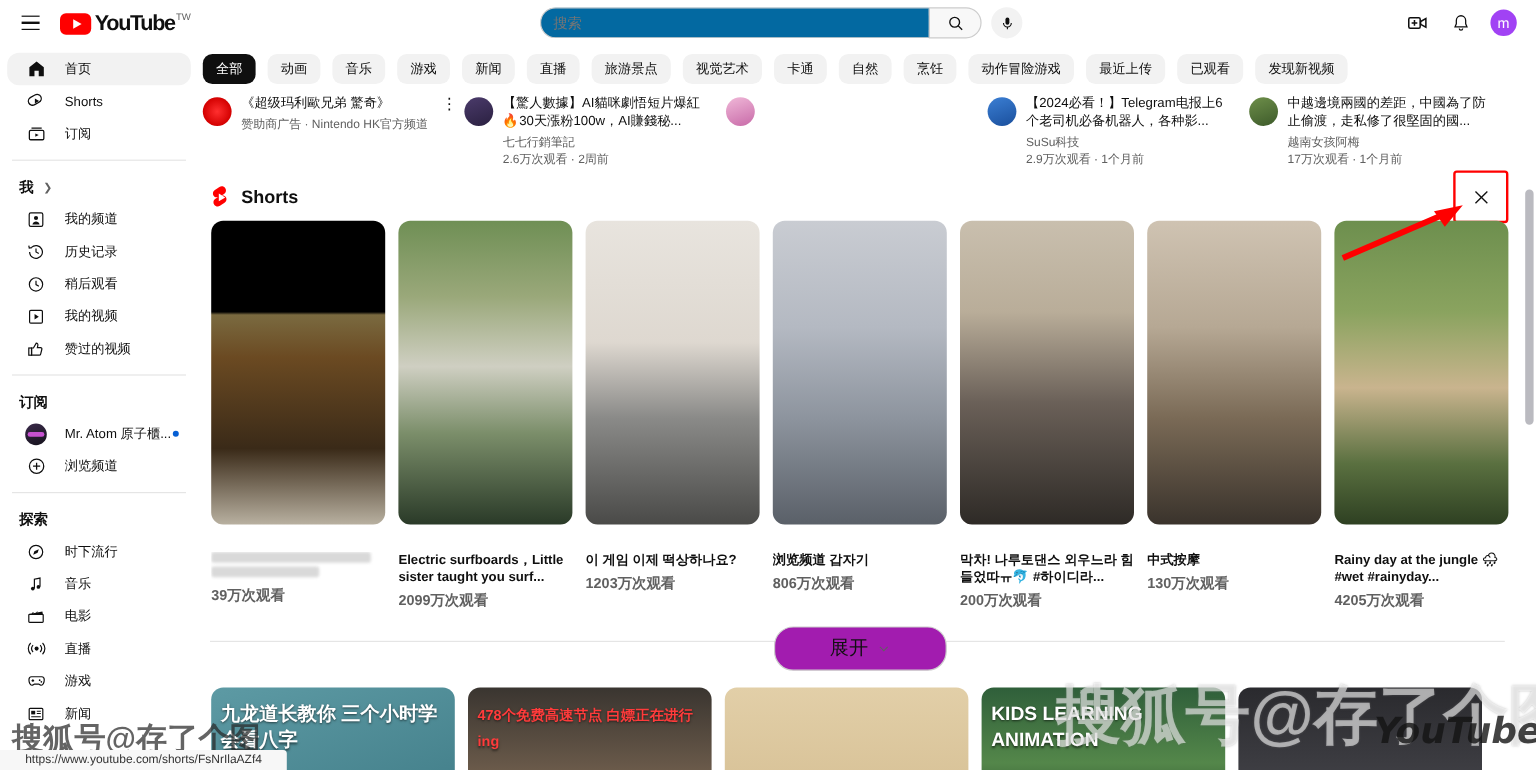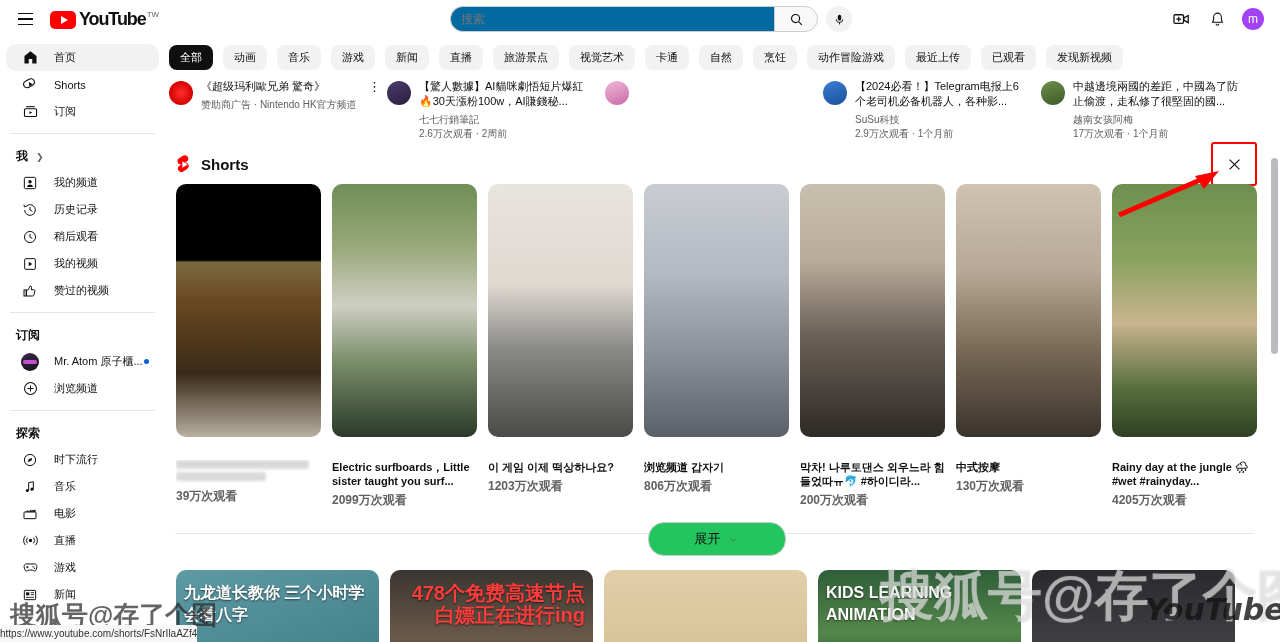--- a/index.html
+++ b/index.html
@@ -119,22 +119,22 @@
   .short-title { font-size: 11px; font-weight: bold; line-height: 14px; margin-top: 23px;
                  max-height: 28px; overflow: hidden; }
   .short-views { font-size: 12px; color: #606060; margin-top: 4px; font-weight: bold; }
   .blurbar { background: #d9d9d9; border-radius: 2px; height: 9px; margin-bottom: 3px;
              filter: blur(1.4px); }
 
   .expand-wrap { display: flex; align-items: center; justify-content: center;
                  padding: 13px 0 0 0; position: relative; }
   .expand-line { position: absolute; left: 10px; right: 14px; top: 50%; height: 1px;
                  background: #e5e5e5; }
-  .expand-btn { position: relative; background: #22c55e; border: 1px solid #ccc;
-                border-radius: 16px; font-size: 13px; padding: 7px 46px; cursor: pointer;
+  .expand-btn { position: relative; background: #a21caf; border: 1px solid #ccc;
+                border-radius: 16px; font-size: 16px; padding: 7px 46px; cursor: pointer;
                 display: flex; align-items: center; gap: 7px; }
 
   
   #botrow { display: flex; gap: 11px; padding: 14px 0 0 11px; }
   .bvid { width: 203px; }
   .bthumb { width: 203px; height: 114px; border-radius: 10px; overflow: hidden;
             position: relative; cursor: pointer; }
 
   
   #scrollbar { position: absolute; right: 0; top: 38px; width: 12px; height: 604px;
@@ -149,21 +149,21 @@
   
   .wm { position: absolute; z-index: 70; pointer-events: none;
         font-weight: bold; white-space: nowrap; }
   #wm-big { left: 880px; top: 560px; font-size: 54px; color: rgba(255,255,255,0.55);
             text-shadow: 0 0 2px rgba(120,120,120,0.45); }
   #wm-small { left: 10px; top: 598px; font-size: 26px; color: rgba(40,40,40,0.72); }
   #wm-yt { left: 1145px; top: 592px; font-size: 30px; color: rgba(20,20,20,0.8);
            font-family: "DejaVu Sans", sans-serif; font-style: italic; }
 
   #statusbar { position: absolute; left: 0; bottom: 0; height: 17px;
-               background: #f7f7f7; border-top-right-radius: 3px; padding: 0 0;
+               background: #f7f7f7; border-top-right-radius: 3px; padding: 0 21px;
                display: flex; align-items: center; z-index: 80; }
   #statusbar span { font-size: 10px; color: #333; }
 </style>
 </head>
 <body>
 
 <div id="app">
 
   <div id="header">
     <div class="hdr-left">
@@ -540,21 +540,21 @@
     </div>
 
     <div id="botrow">
         <div class="bvid">
           <div class="bthumb" style="background: linear-gradient(160deg, rgb(93, 154, 164), rgb(63, 123, 134));">
             <div style="position: absolute; left: 8px; top: 12px; right: 8px; color: rgb(255, 255, 255); font-size: 16px; font-weight: bold; line-height: 22px; text-shadow: rgba(0, 0, 0, 0.6) 0px 1px 2px;">九龙道长教你 三个小时学会看八字</div>
           </div>
         </div>
         <div class="bvid">
           <div class="bthumb" style="background: linear-gradient(rgb(58, 53, 48), rgb(106, 90, 74) 60%, rgb(46, 42, 38));">
-            <div style="position: absolute; left: 8px; top: 12px; right: 8px; color: rgb(255, 59, 59); font-size: 20px; font-weight: bold; line-height: 22px; text-shadow: rgba(0, 0, 0, 0.6) 0px 1px 2px; text-align: right;">478个免费高速节点 白嫖正在进行ing</div>
+            <div style="position: absolute; left: 8px; top: 12px; right: 8px; color: rgb(255, 59, 59); font-size: 12px; font-weight: bold; line-height: 22px; text-shadow: rgba(0, 0, 0, 0.6) 0px 1px 2px;">478个免费高速节点 白嫖正在进行ing</div>
           </div>
         </div>
         <div class="bvid">
           <div class="bthumb" style="background: linear-gradient(rgb(226, 207, 168), rgb(212, 189, 145));"></div>
         </div>
         <div class="bvid">
           <div class="bthumb" style="background: linear-gradient(rgb(47, 95, 58), rgb(84, 135, 74) 55%, rgb(31, 63, 40));">
             <div style="position: absolute; left: 8px; top: 12px; right: 8px; color: rgb(255, 255, 255); font-size: 16px; font-weight: bold; line-height: 22px; text-shadow: rgba(0, 0, 0, 0.6) 0px 1px 2px;">KIDS LEARNING ANIMATION</div>
           </div>
         </div>

